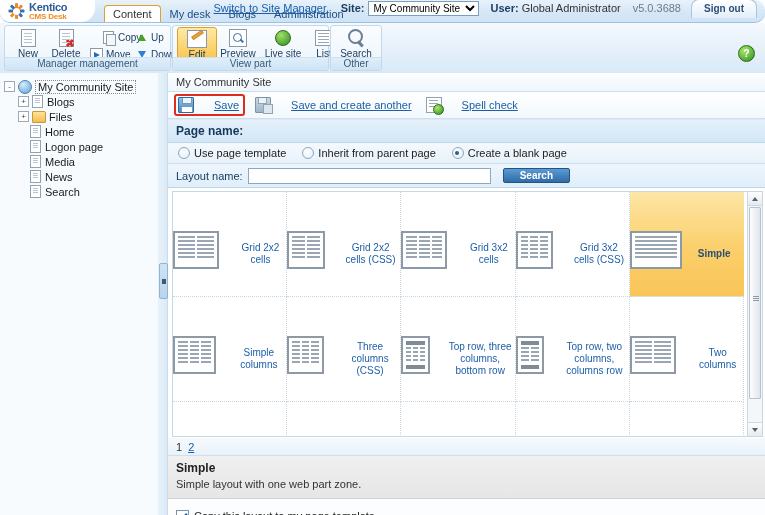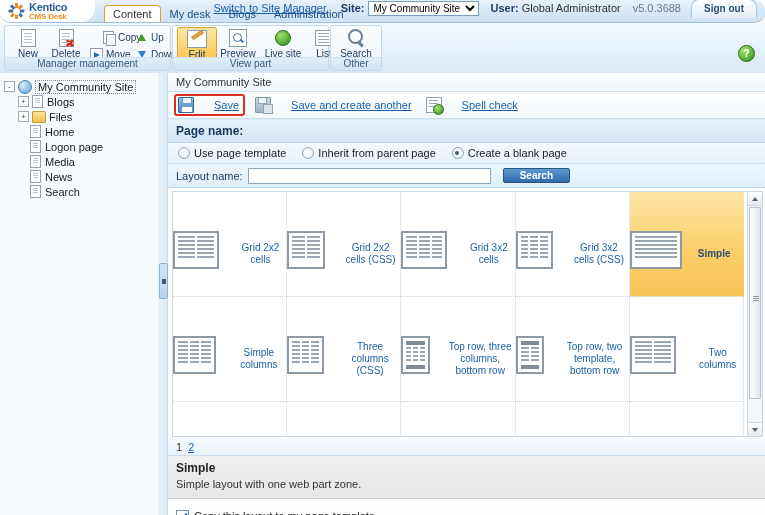--- a/index.html
+++ b/index.html
@@ -765,21 +765,21 @@
                     </div>
                   <div class="col">
                       <div class="ln"></div>
                       <div class="ln"></div>
                       <div class="ln"></div>
                       <div class="ln"></div>
                     </div>
                 </div>
                 <div class="botrow"></div>
               </div>
-              <div class="tname">Top row, two template, bottom row</div>
+              <div class="tname">Top row, two columns, columns row</div>
             </div>
             <div class="gcell">
               <div class="thumb">
                 <div class="col">
                     <div class="ln"></div>
                     <div class="ln"></div>
                     <div class="ln"></div>
                     <div class="ln"></div>
                     <div class="ln"></div>
                     <div class="ln"></div>

